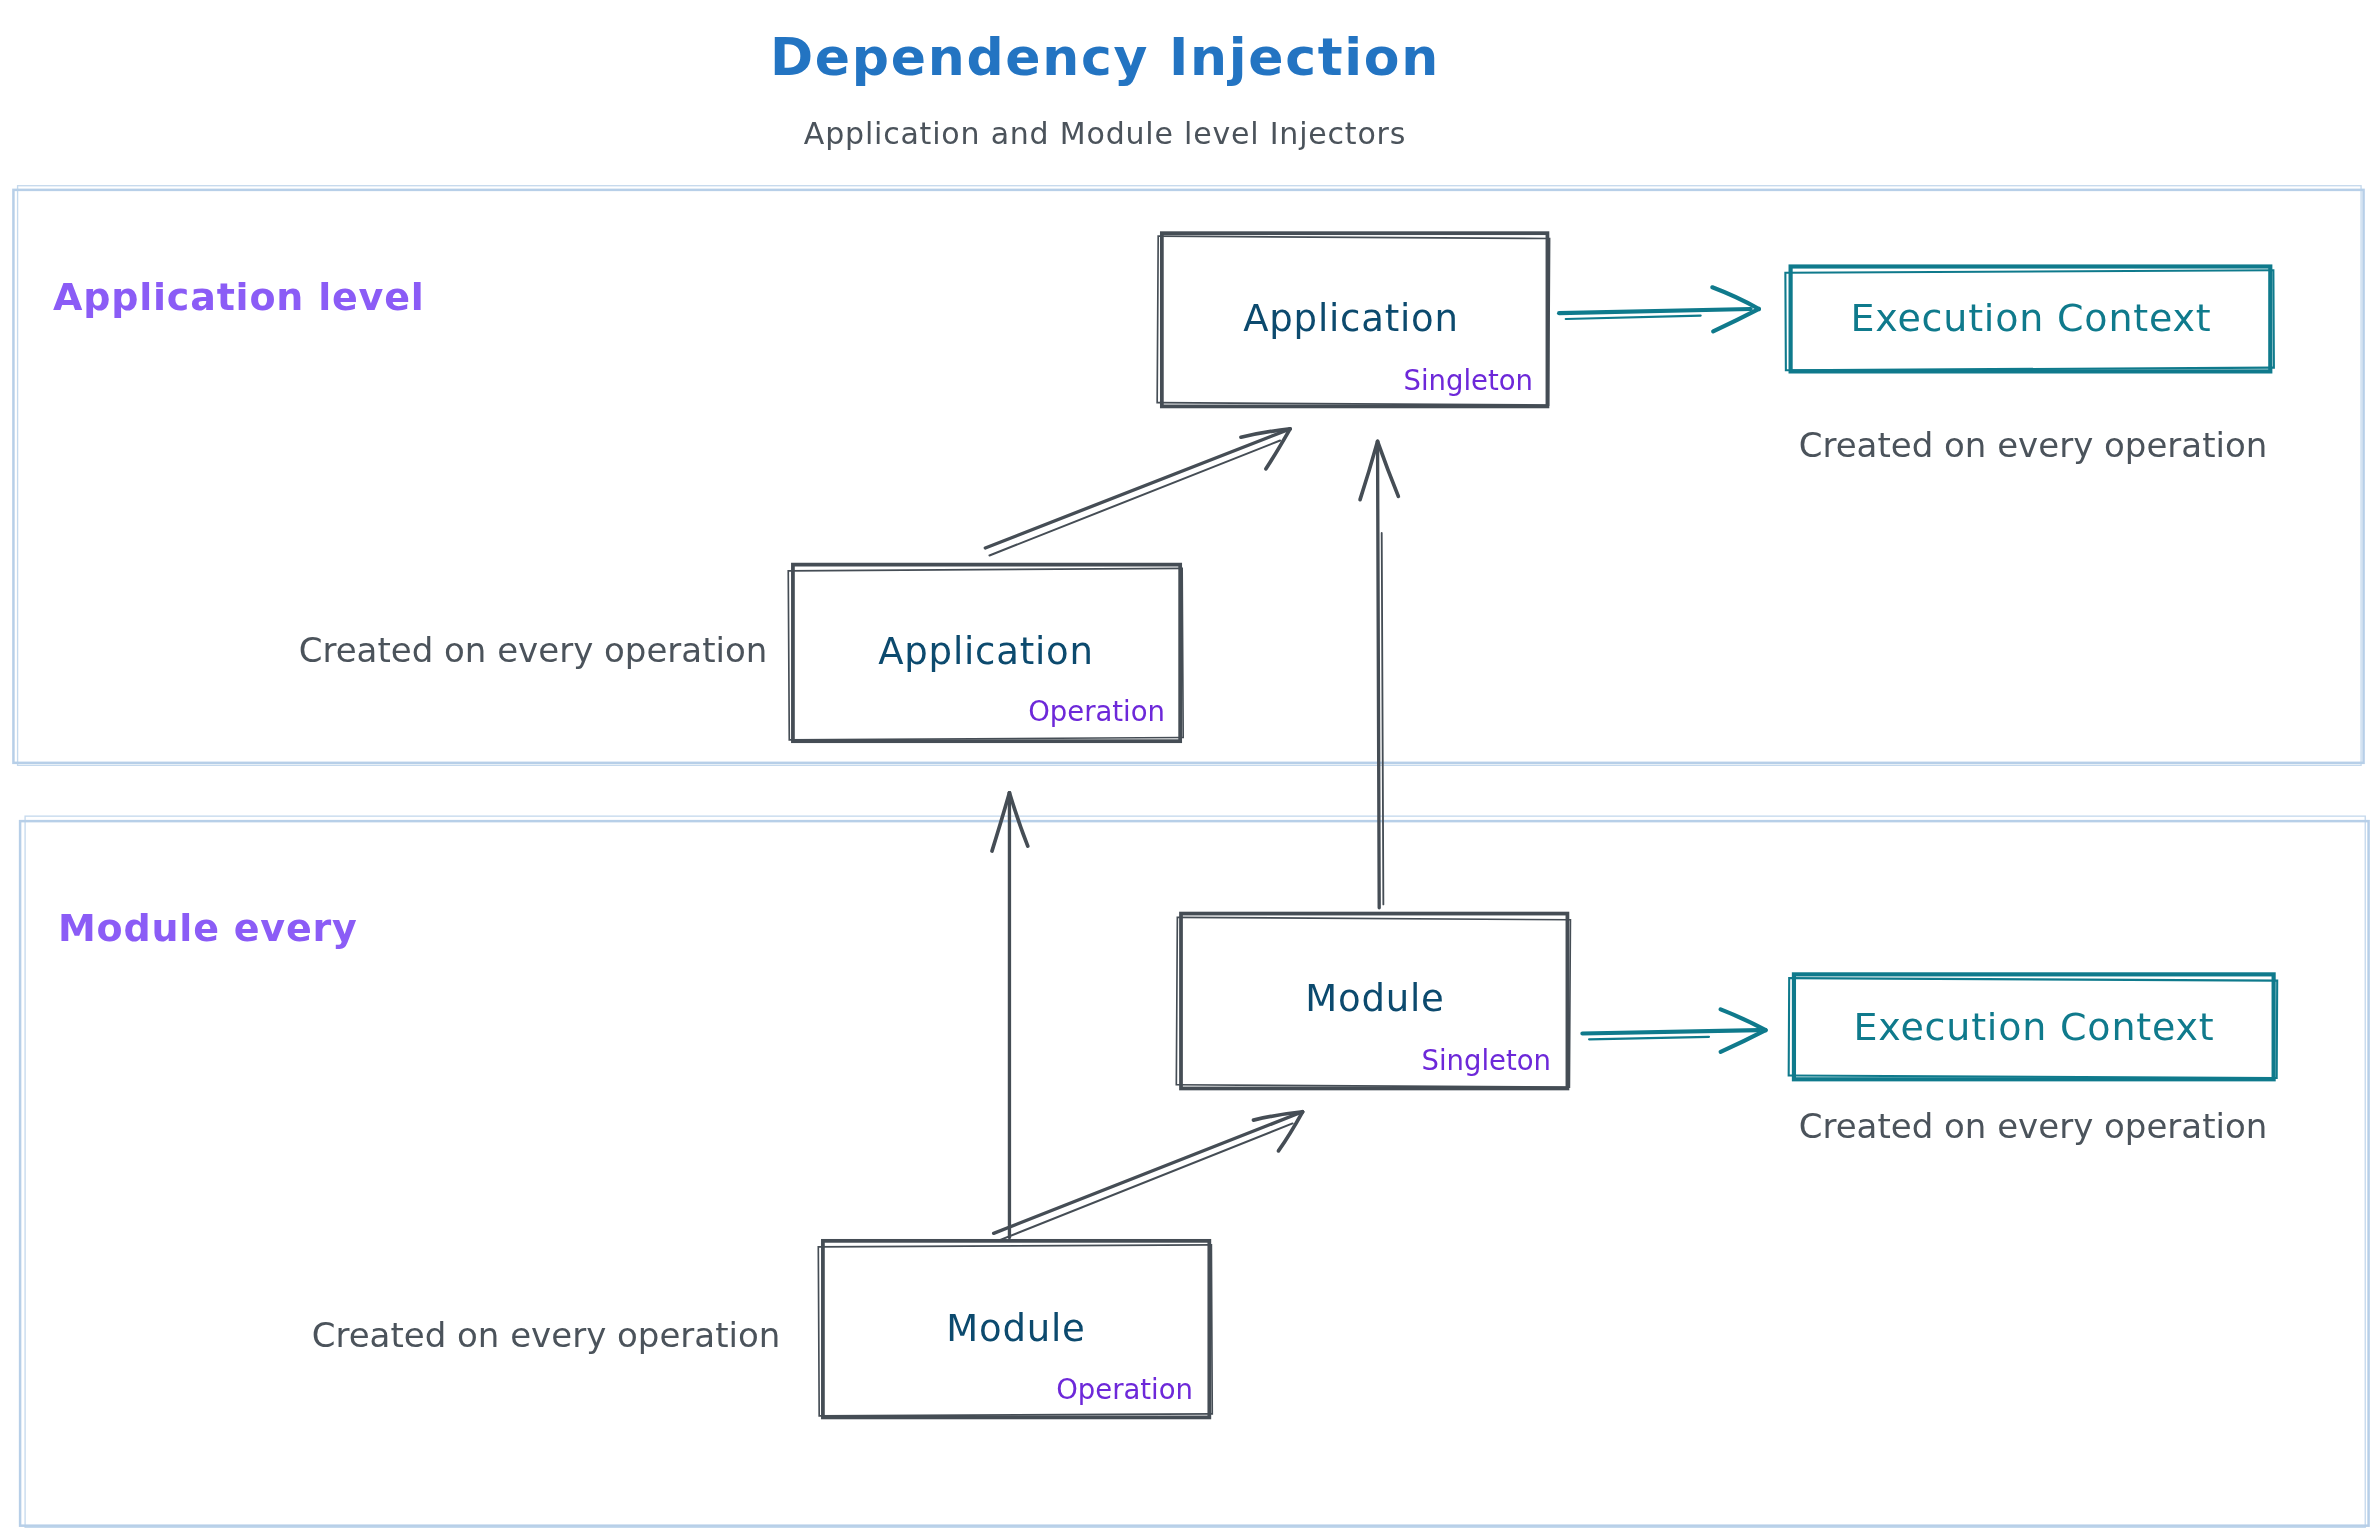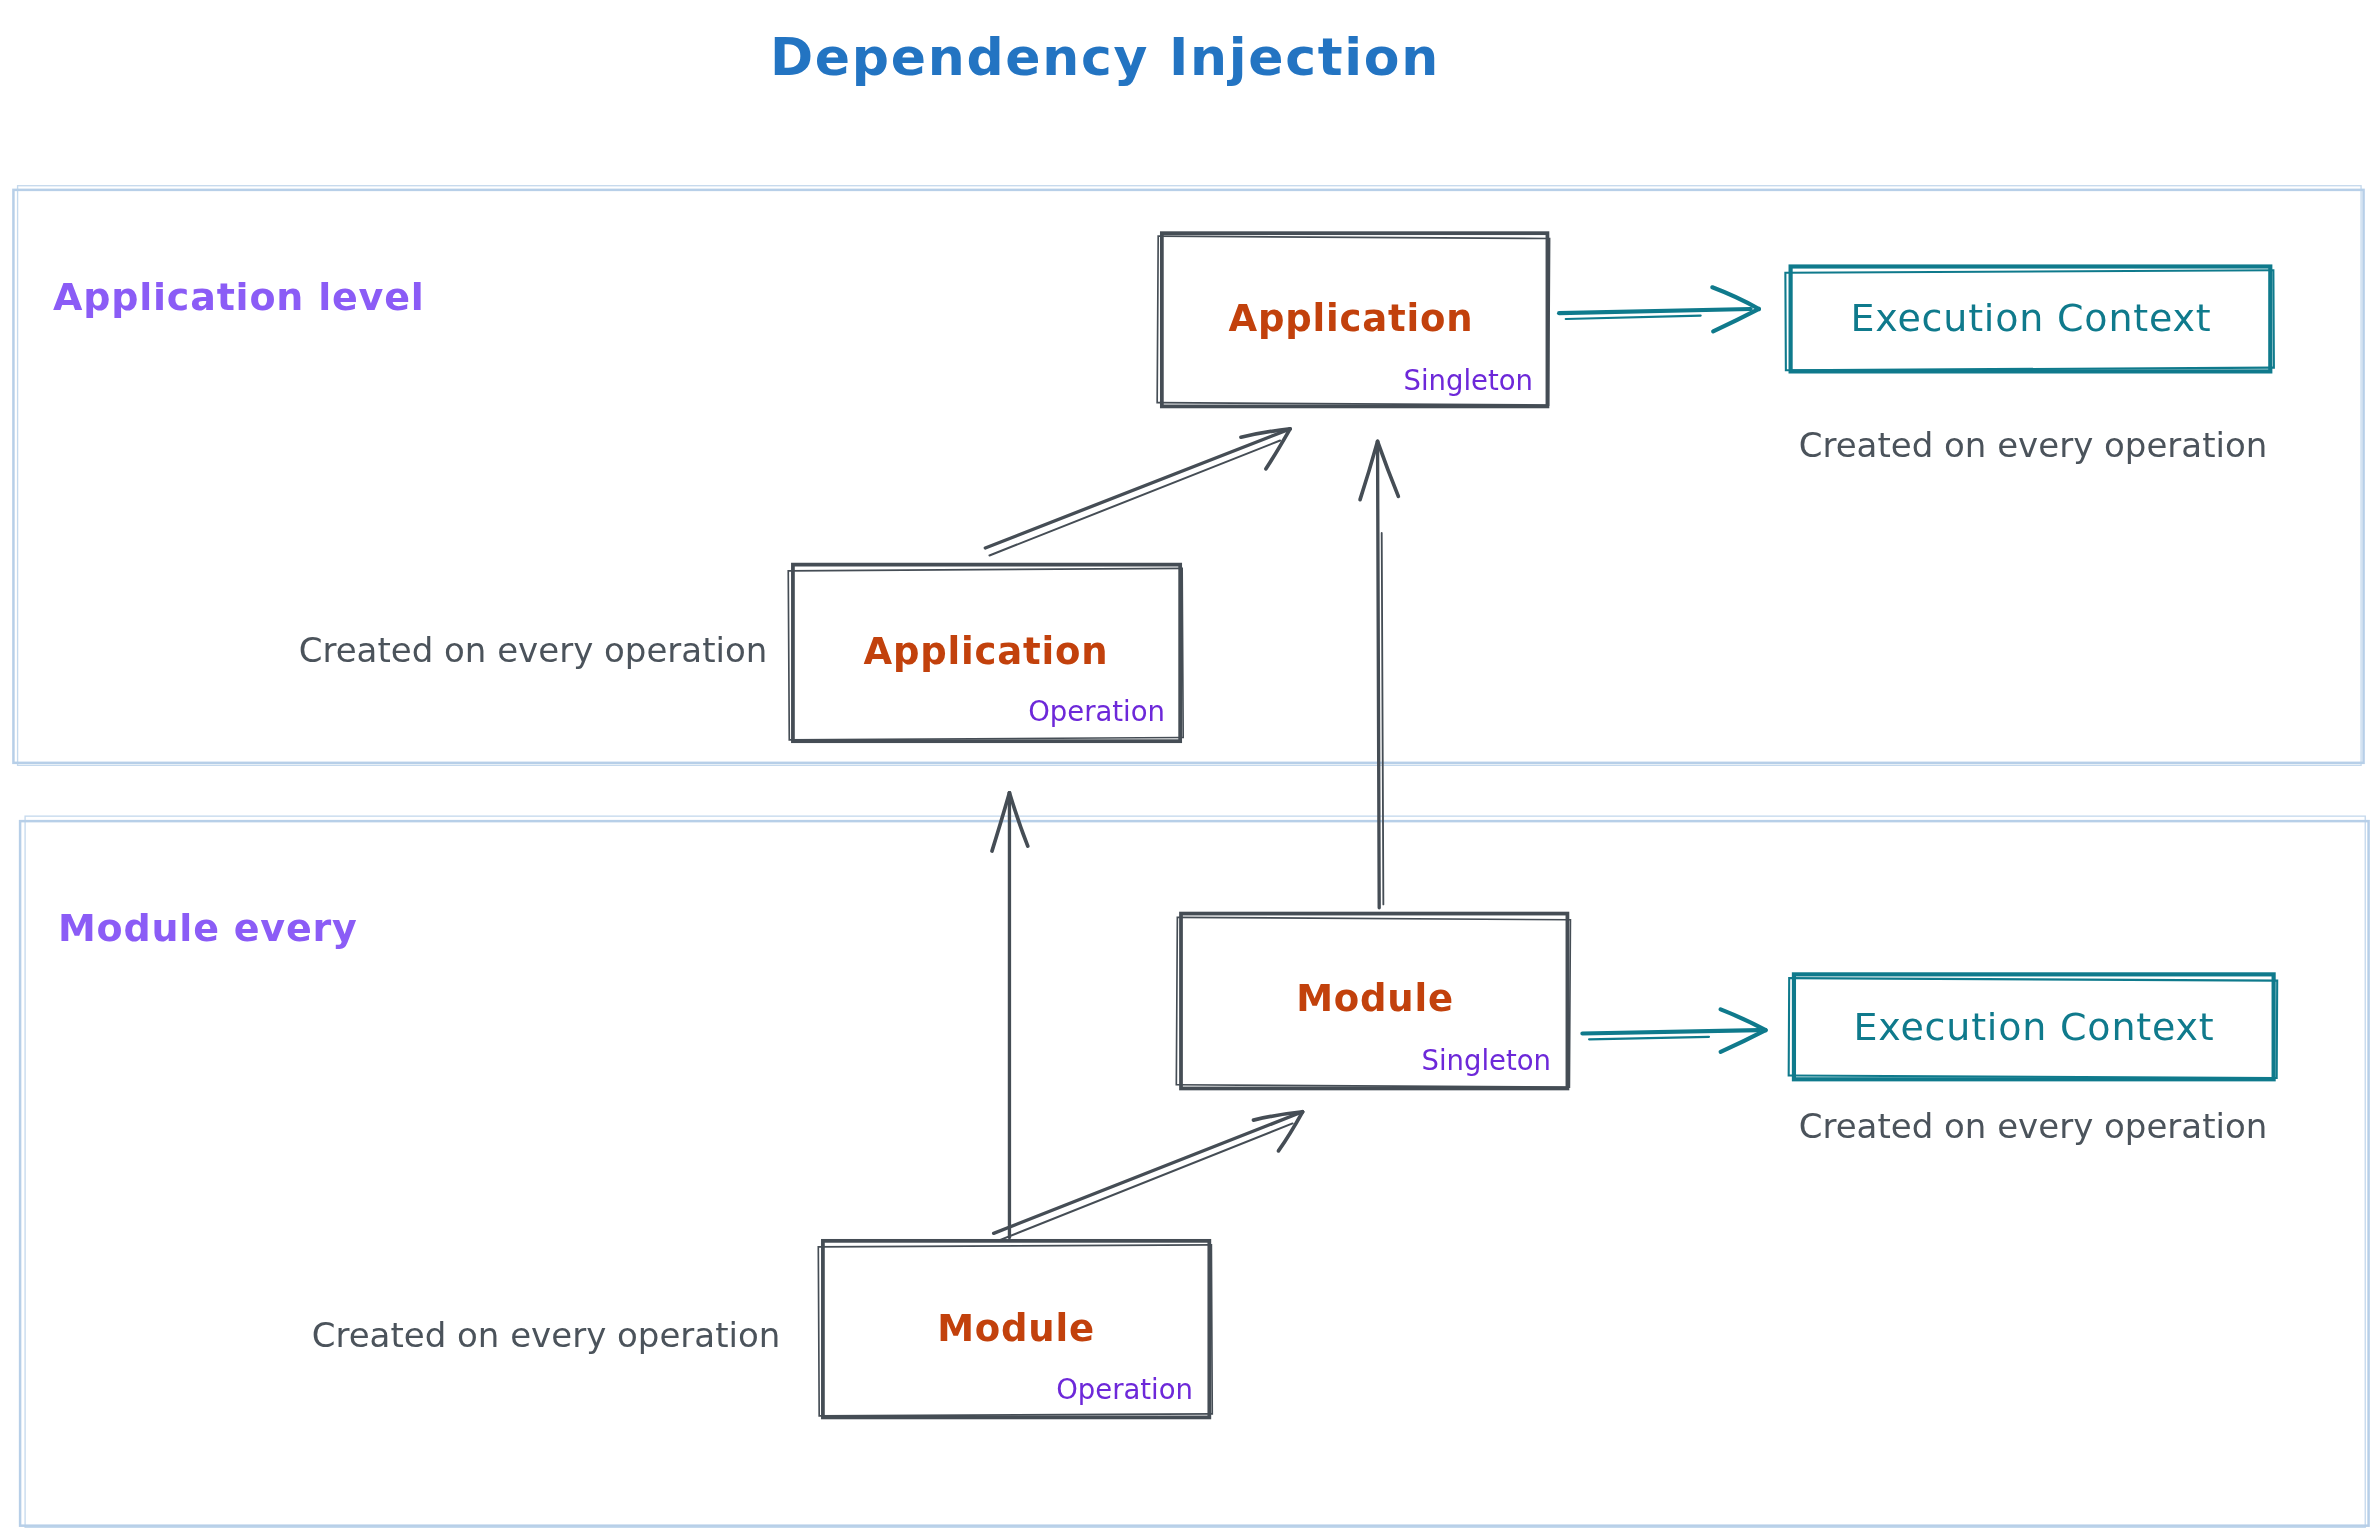--- a/index.html
+++ b/index.html
@@ -7,21 +7,21 @@
        font-family:"DejaVu Sans",sans-serif;}
   #canvas{position:absolute;left:0;top:0;width:2377px;height:1533px;}
   #art{position:absolute;left:0;top:0;}
   .txt{position:absolute;white-space:nowrap;}
   .center{transform:translate(-50%,-50%);}
   .leftanchor{transform:translate(0,-50%);}
   .rightanchor{transform:translate(-100%,-50%);}
   .title{font-size:52px;font-weight:600;letter-spacing:1.7px;color:#2374c2;}
   .subtitle{font-size:30px;font-weight:500;letter-spacing:0.8px;color:#4b535b;}
   .panel-label{font-size:38px;font-weight:600;letter-spacing:0.8px;color:#8b5cf6;}
-  .box-title{font-size:37px;font-weight:700;letter-spacing:0.8px;color:#c2410c;}
+  .box-title{font-size:37px;font-weight:400;letter-spacing:0.8px;color:#0c4a6e;}
   .box-tag{font-size:27.5px;font-weight:500;color:#6d28d9;}
   .exec-title{font-size:38px;font-weight:400;letter-spacing:0.8px;color:#0f7a8c;}
   .note{font-size:34px;font-weight:500;color:#4b535b;}
 </style>
 </head>
 <body>
 
 <div id="canvas">
 
   <svg id="art" width="2377" height="1534" viewBox="0 0 2854 1842">
@@ -99,20 +99,21 @@
     </g>
     <g stroke="#0f7a8c" fill="none" stroke-linecap="round">
       <path d="M1900 1241 L2112 1237" stroke-width="5"></path>
       <path d="M1908 1248 L2052 1245" stroke-width="2.6"></path>
       <path d="M2120 1237 Q2094 1223 2066 1212" stroke-width="5"></path>
       <path d="M2120 1237 Q2093 1251 2066 1263" stroke-width="5"></path>
     </g>
   </svg>
 
   <div class="txt center title" style="left:1105px;top:57px;">Dependency Injection</div>
+  <div class="txt center subtitle" style="left:1105px;top:133px;">Application and Module level Injectors</div>
 
   <div class="txt leftanchor panel-label" style="left:53px;top:297px;">Application level</div>
   <div class="txt leftanchor panel-label" style="left:58px;top:928px;">Module every</div>
 
   <div class="txt center box-title" style="left:1351px;top:318px;">Application</div>
   <div class="txt rightanchor box-tag" style="left:1533px;top:380px;">Singleton</div>
 
   <div class="txt center box-title" style="left:986px;top:651px;">Application</div>
   <div class="txt rightanchor box-tag" style="left:1165px;top:711px;">Operation</div>
 

